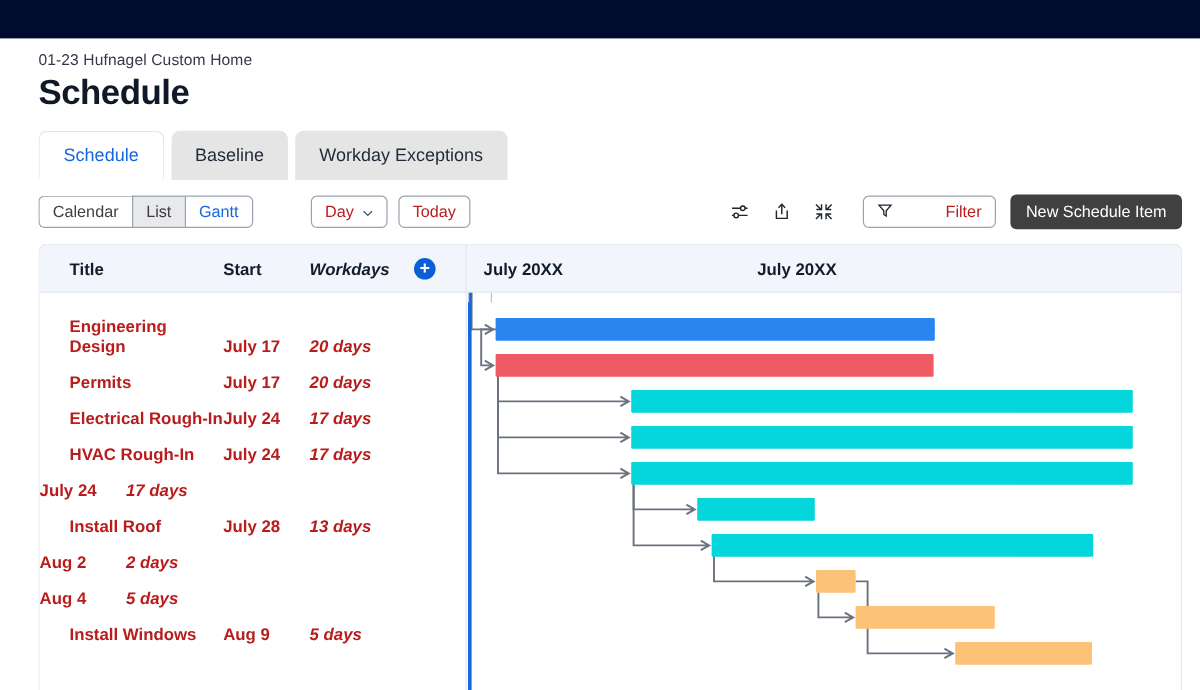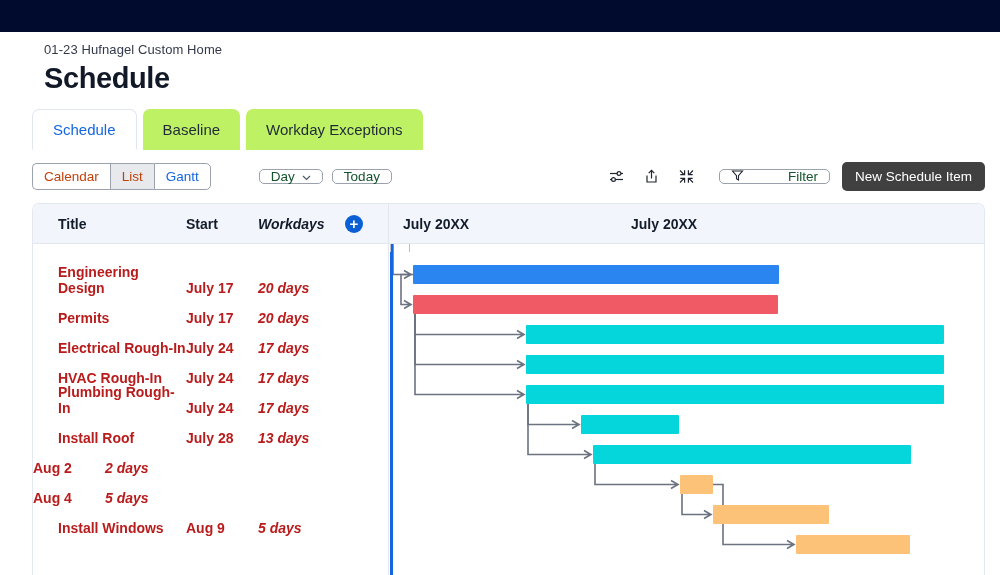--- a/index.html
+++ b/index.html
@@ -6,68 +6,68 @@
   html, body {
     width: 1000px; height: 575px;
     font-family: "Liberation Sans", sans-serif;
     background: #ffffff;
     overflow: hidden;
   }
   #topbar {
     height: 32px; width: 1000px;
     background: #000b2e;
   }
-  #page-head { padding: 10px 0 0 32px; margin-left: 12px; }
+  #page-head { padding: 10px 0 0 32px; }
   #breadcrumb {
     font-size: 13px; color: #33394a; letter-spacing: 0.1px;
   }
   #page-title {
     font-size: 29px; font-weight: bold; color: #111827;
     letter-spacing: -0.4px; margin-top: 5px;
   }
   
   #tabs {
     display: flex; align-items: flex-end; gap: 6px;
     padding-left: 32px; margin-top: 14px;
     height: 41px;
   }
   .tab {
     height: 41px; display: flex; align-items: center;
     padding: 0 20px;
     font-size: 15px; font-weight: 500;
     border-radius: 7px 7px 0 0;
-    color: #1f2937; background: #bef264;
+    color: #1f2937; background: #e5e5e5;
     cursor: pointer;
   }
   .tab.active {
     background: #ffffff; color: #1567e0;
     border: 1px solid #e2e6ee; border-bottom: 1px solid #ffffff;
   }
   
   #toolbar {
     display: flex; align-items: center;
     padding: 11px 15px 11px 32px;
     height: 53px;
   }
   .seg-group { display: flex; }
   .seg {
     height: 27px; padding: 0 11px;
     display: flex; align-items: center; justify-content: center;
-    font-size: 13.5px; color: #c2410c;
+    font-size: 13.5px; color: #404040;
     border: 1px solid #9ba2ae; border-right: none;
     background: #fff; cursor: pointer; white-space: nowrap;
   }
   .seg:first-child { border-radius: 5px 0 0 5px; }
   .seg:last-child { border-radius: 0 5px 5px 0; border-right: 1px solid #9ba2ae; }
   .seg.sel-grey { background: #e7e9ec; }
   .seg.sel-blue { color: #1567e0; }
   .plain-btn {
-    height: 15px; padding: 0 11px;
+    height: 27px; padding: 0 11px;
     display: flex; align-items: center; gap: 7px;
-    font-size: 13.5px; color: #14532d;
+    font-size: 13.5px; color: #b91c1c;
     border: 1px solid #9ba2ae; border-radius: 5px;
     background: #fff; cursor: pointer; white-space: nowrap;
   }
   #zoom-group { display: flex; gap: 9px; margin-left: 48px; }
   #tool-right { margin-left: auto; display: flex; align-items: center; gap: 0; }
   .icon-btn {
     width: 26px; height: 26px;
     display: flex; align-items: center; justify-content: center;
     cursor: pointer; margin-right: 9px;
   }
@@ -240,21 +240,20 @@
           <div class="c-title">Electrical Rough-In</div>
           <div class="c-start">July 24</div>
           <div class="c-days">17 days</div>
         </div>
         <div class="task-row">
           <div class="c-title">HVAC Rough-In</div>
           <div class="c-start">July 24</div>
           <div class="c-days">17 days</div>
         </div>
         <div class="task-row">
-          <div class="c-title">Plumbing Rough-In</div>
           <div class="c-start">July 24</div>
           <div class="c-days">17 days</div>
         </div>
         <div class="task-row">
           <div class="c-title">Install Roof</div>
           <div class="c-start">July 28</div>
           <div class="c-days">13 days</div>
         </div>
         <div class="task-row">
           <div class="c-start">Aug 2</div>

